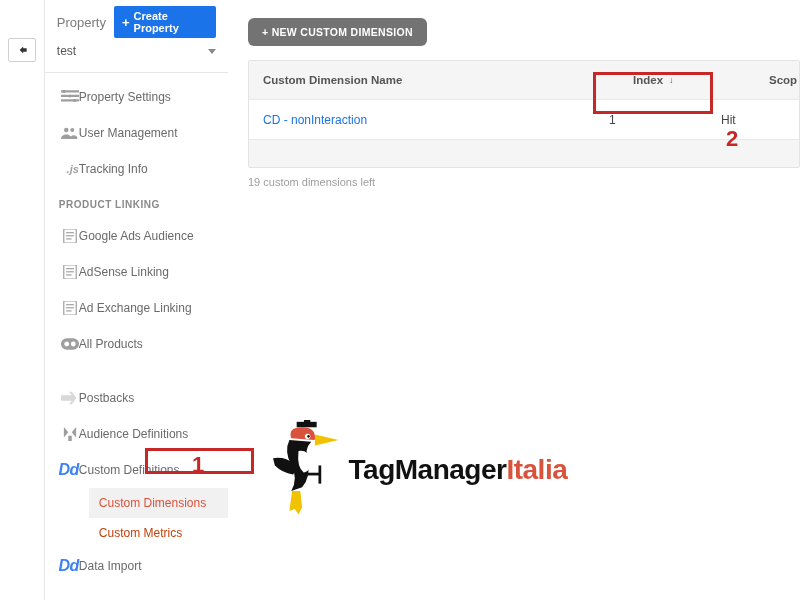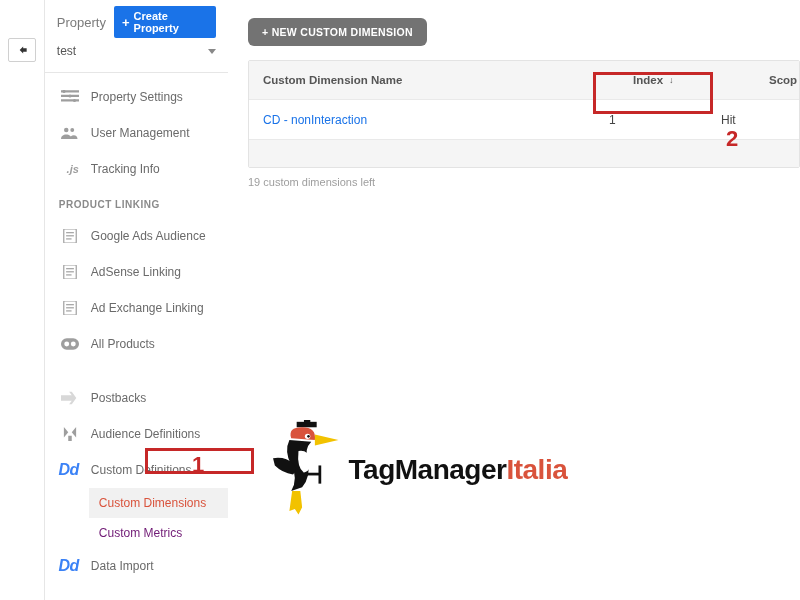--- a/index.html
+++ b/index.html
@@ -17,29 +17,29 @@
   .sidebar::after{ content:""; position:absolute; right:0; top:0; bottom:0; width:1px; background:transparent;}
   .prop-head { padding: 6px 12px 2px 12px; display:flex; align-items:center; gap:8px;}
   .prop-label { color:#7b7b7b; font-size:13px; }
   .create-btn { background:#1a73e8; color:#fff; font-size:11px; padding:4px 8px; border-radius:2px; display:flex; align-items:center; gap:4px; cursor:pointer; font-weight:bold;}
   .create-btn .plus{font-size:13px; line-height:1;}
   .prop-select { padding: 4px 12px 10px 12px; display:flex; align-items:center; justify-content:space-between; color:#555; font-size:12px; cursor:pointer;}
   .prop-select .caret{ width:0;height:0;border-left:4px solid transparent;border-right:4px solid transparent;border-top:5px solid #888;}
   .divider{ height:1px; background:#e6e6e6; margin:4px 0 6px 0;}
 
   .nav-list{ list-style:none; }
-  .nav-item{ display:flex; align-items:center; gap:12px; padding:10px 14px; color:#6a6a6a; cursor:pointer; }
+  .nav-item{ display:flex; align-items:center; padding:10px 14px; color:#6a6a6a; cursor:pointer; }
   .nav-item .icon{ width:20px; height:16px; display:flex; align-items:center; justify-content:flex-end; color:#9e9e9e; }
   .nav-item .icon svg{ width:18px; height:14px; fill:#9e9e9e;}
   .nav-item .txt-dd{ font-size:16px; font-style:italic; color:#3b82f6; font-weight:bold; letter-spacing:-0.5px;}
   .nav-item .txt-js{ font-size:11px; color:#9e9e9e; font-style:italic; font-weight:bold;}
   .nav-section-header{ padding:12px 14px 8px 14px; font-size:10px; font-weight:bold; color:#8a8a8a; letter-spacing:0.5px;}
 
   .sub-list{ list-style:none; padding-left:44px; }
-  .sub-item{ padding:8px 10px; color:#701a75; cursor:pointer; font-size:12px;}
+  .sub-item{ padding:8px 10px; color:#c2410c; cursor:pointer; font-size:12px;}
   .sub-item.active{ color:#d9533c; background:#f1f1f1; }
 
   .hl-box-1{ position:absolute; border:3px solid #c62828; pointer-events:none; }
 
   
   .main { flex:1; padding: 18px 0 0 20px; position:relative; }
   .new-btn{ background:#737373; color:#fff; font-size:10.5px; font-weight:bold; padding:8px 14px; border-radius:6px; display:inline-flex; align-items:center; gap:4px; cursor:pointer; letter-spacing:0.3px;}
   .table-wrap{ margin-top:14px; border:1px solid #e3e3e3; border-radius:2px; overflow:hidden;}
   .table-head{ background:#f5f5f5; height:38px; display:flex; align-items:center; font-size:11.5px; color:#555; font-weight:bold;gap:24px;}
   .col-name{ flex:0 0 350px; padding-left:14px;}

